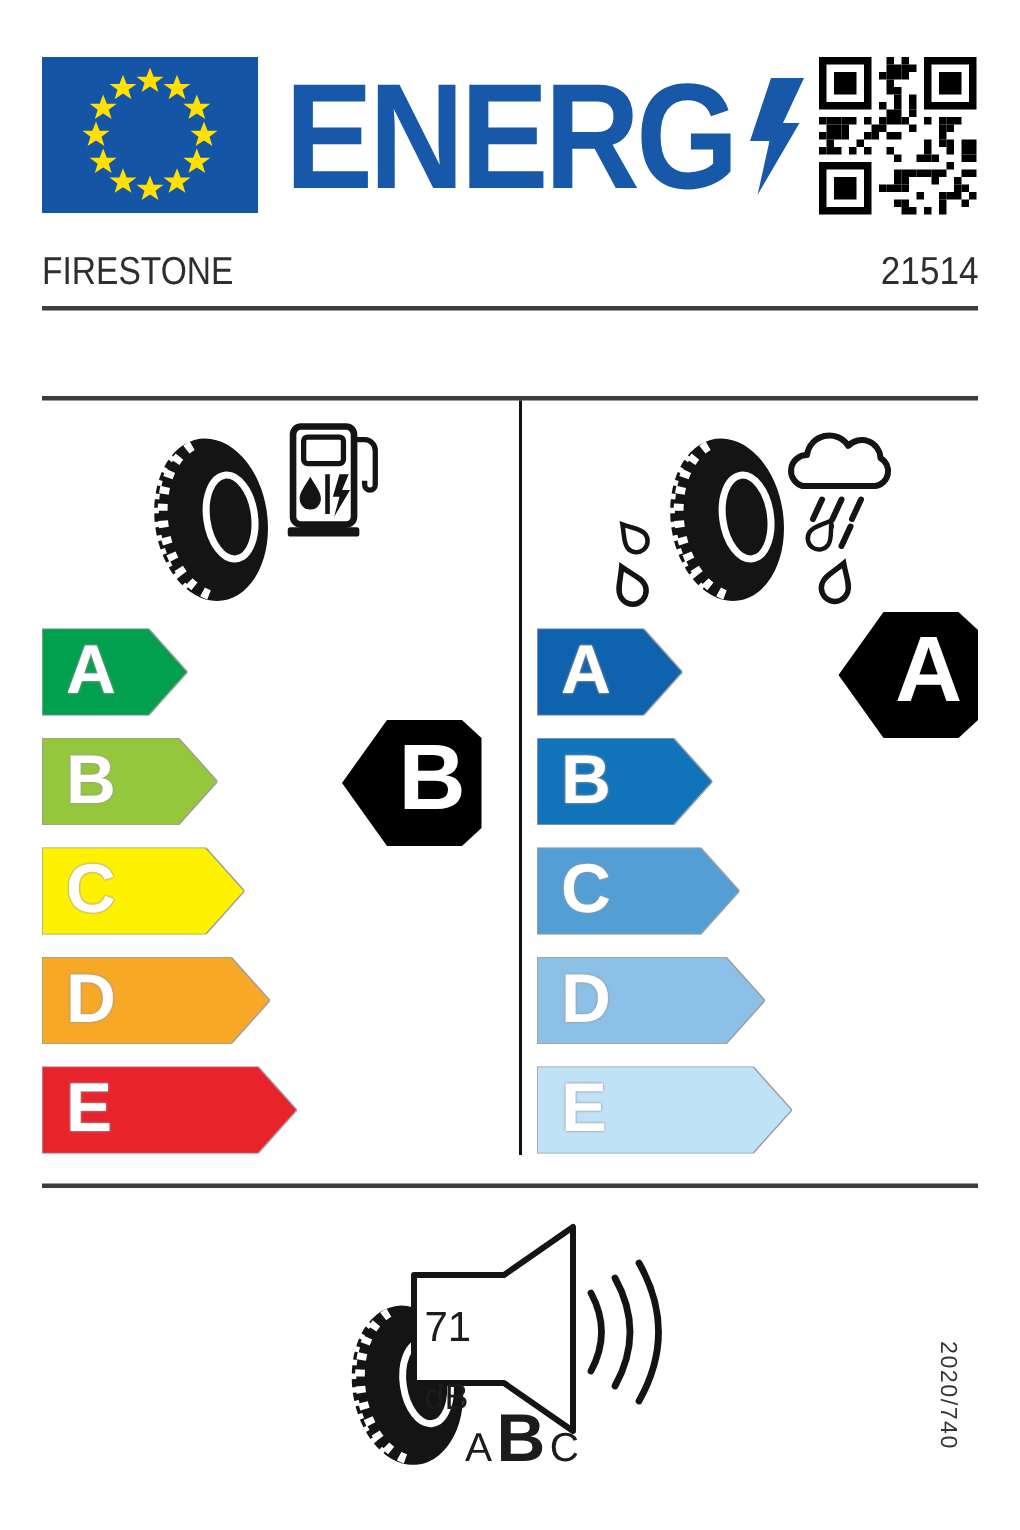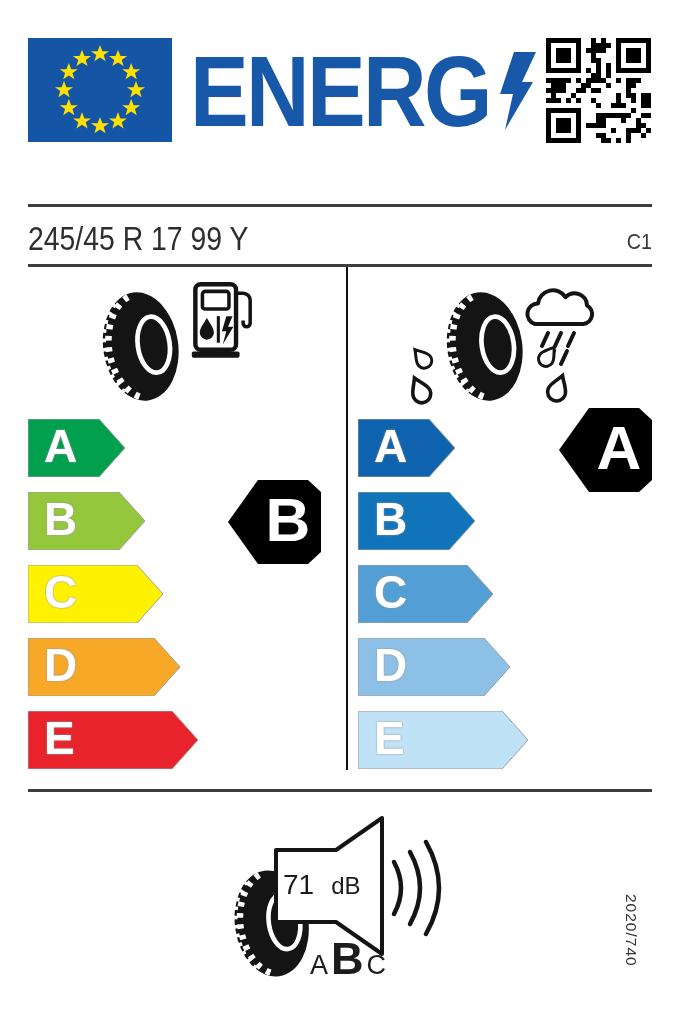--- a/index.html
+++ b/index.html
@@ -30,21 +30,21 @@
   .scale{top:419px;width:210px;height:410px;}
   .arrow-row{position:absolute;left:0;height:58px;}
   .arrow-letter{position:absolute;left:16px;top:50%;transform:translateY(-54%);
         font-size:46px;font-weight:bold;color:#fff;line-height:1;
         text-shadow:0 0 2px #9a9a9a, 0 0 1px #9a9a9a;}
   .indicator{width:94px;height:88px;}
   .indicator-letter{position:absolute;left:30px;top:50%;transform:translateY(-54%);width:60px;
         text-align:center;font-size:62px;font-weight:bold;color:#fff;line-height:1;}
 
   
-  .noise-db{left:283px;top:869px;width:120px;display:flex;align-items:baseline;gap:17px;color:#1c1c1c;}
+  .noise-db{left:283px;top:869px;width:120px;display:flex;align-items:baseline;gap:17px;color:#1c1c1c;flex-direction:column;}
   .noise-val{font-size:28px;}
   .noise-unit{font-size:24px;}
   .noise-abc{left:310px;top:936px;display:flex;align-items:baseline;gap:3px;color:#1c1c1c;}
   .noise-letter{font-size:27px;line-height:1;}
   .noise-letter.active{font-size:45px;font-weight:bold;}
 
   .regulation{left:622px;top:894px;writing-mode:vertical-rl;font-size:15.5px;color:#333;
         letter-spacing:1px;}
 </style>
 </head>
@@ -208,26 +208,26 @@
       <rect x="50" y="95" width="5" height="5" fill="#000"></rect>
       <rect x="55" y="95" width="5" height="5" fill="#000"></rect>
       <rect x="80" y="95" width="5" height="5" fill="#000"></rect>
       <rect x="95" y="95" width="5" height="5" fill="#000"></rect>
       <rect x="55" y="100" width="5" height="5" fill="#000"></rect>
       <rect x="60" y="100" width="5" height="5" fill="#000"></rect>
       <rect x="70" y="100" width="5" height="5" fill="#000"></rect>
       <rect x="80" y="100" width="5" height="5" fill="#000"></rect>
     </svg>
 
+  <div class="abs trow supplier-row">
+    <span class="cond">FIRESTONE</span>
+    <span class="cond-r">21514</span>
+  </div>
   <div class="abs hline" style="top:204px"></div>
 
-  <div class="abs trow tyre-row">
-    <span class="tyre-size cond">245/45 R 17 99 Y</span>
-    <span class="tyre-class cond-r">C1</span>
-  </div>
   <div class="abs hline" style="top:264px"></div>
 
   <div class="abs vdivider"></div>
 
   <svg class="abs" style="left:90px;top:286px" width="94" height="122" viewBox="0 0 100 130">
       <use href="#tire"></use>
     </svg>
 
   <svg class="abs" style="left:190px;top:279px" width="62" height="84" viewBox="0 0 70 95">
     <path d="M52 16 h8 a8 8 0 0 1 8 8 v26 a4 4 0 0 1 -8 0 v-3" fill="none" stroke="#141414" stroke-width="4"></path>

